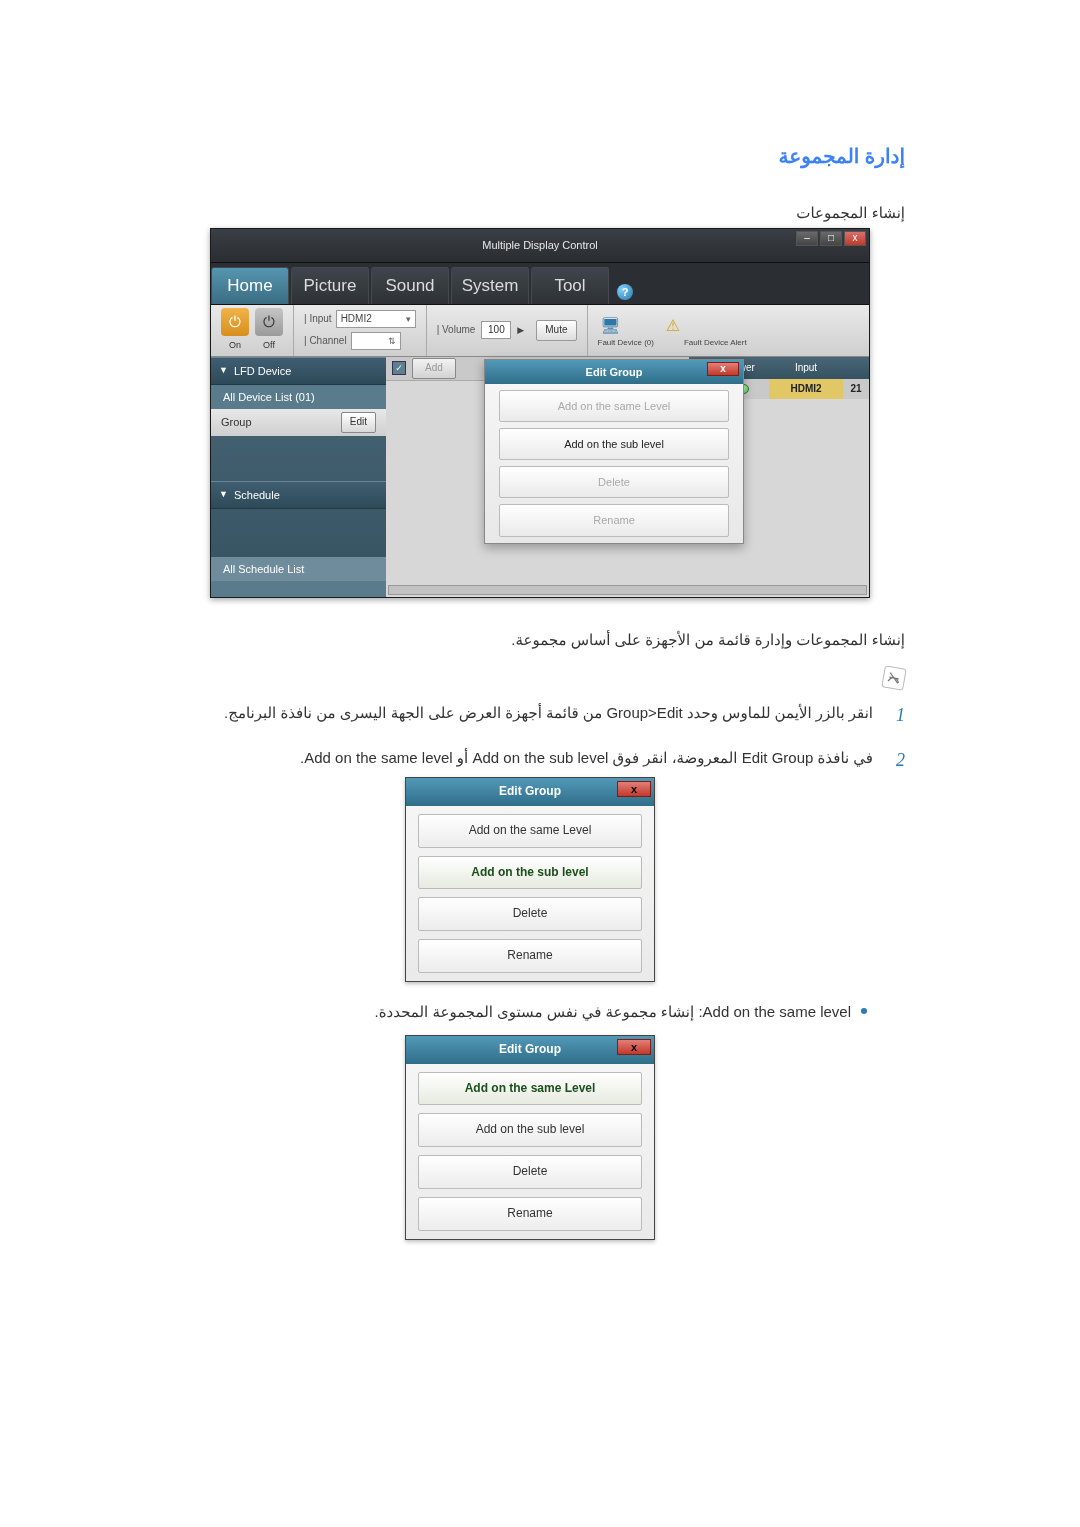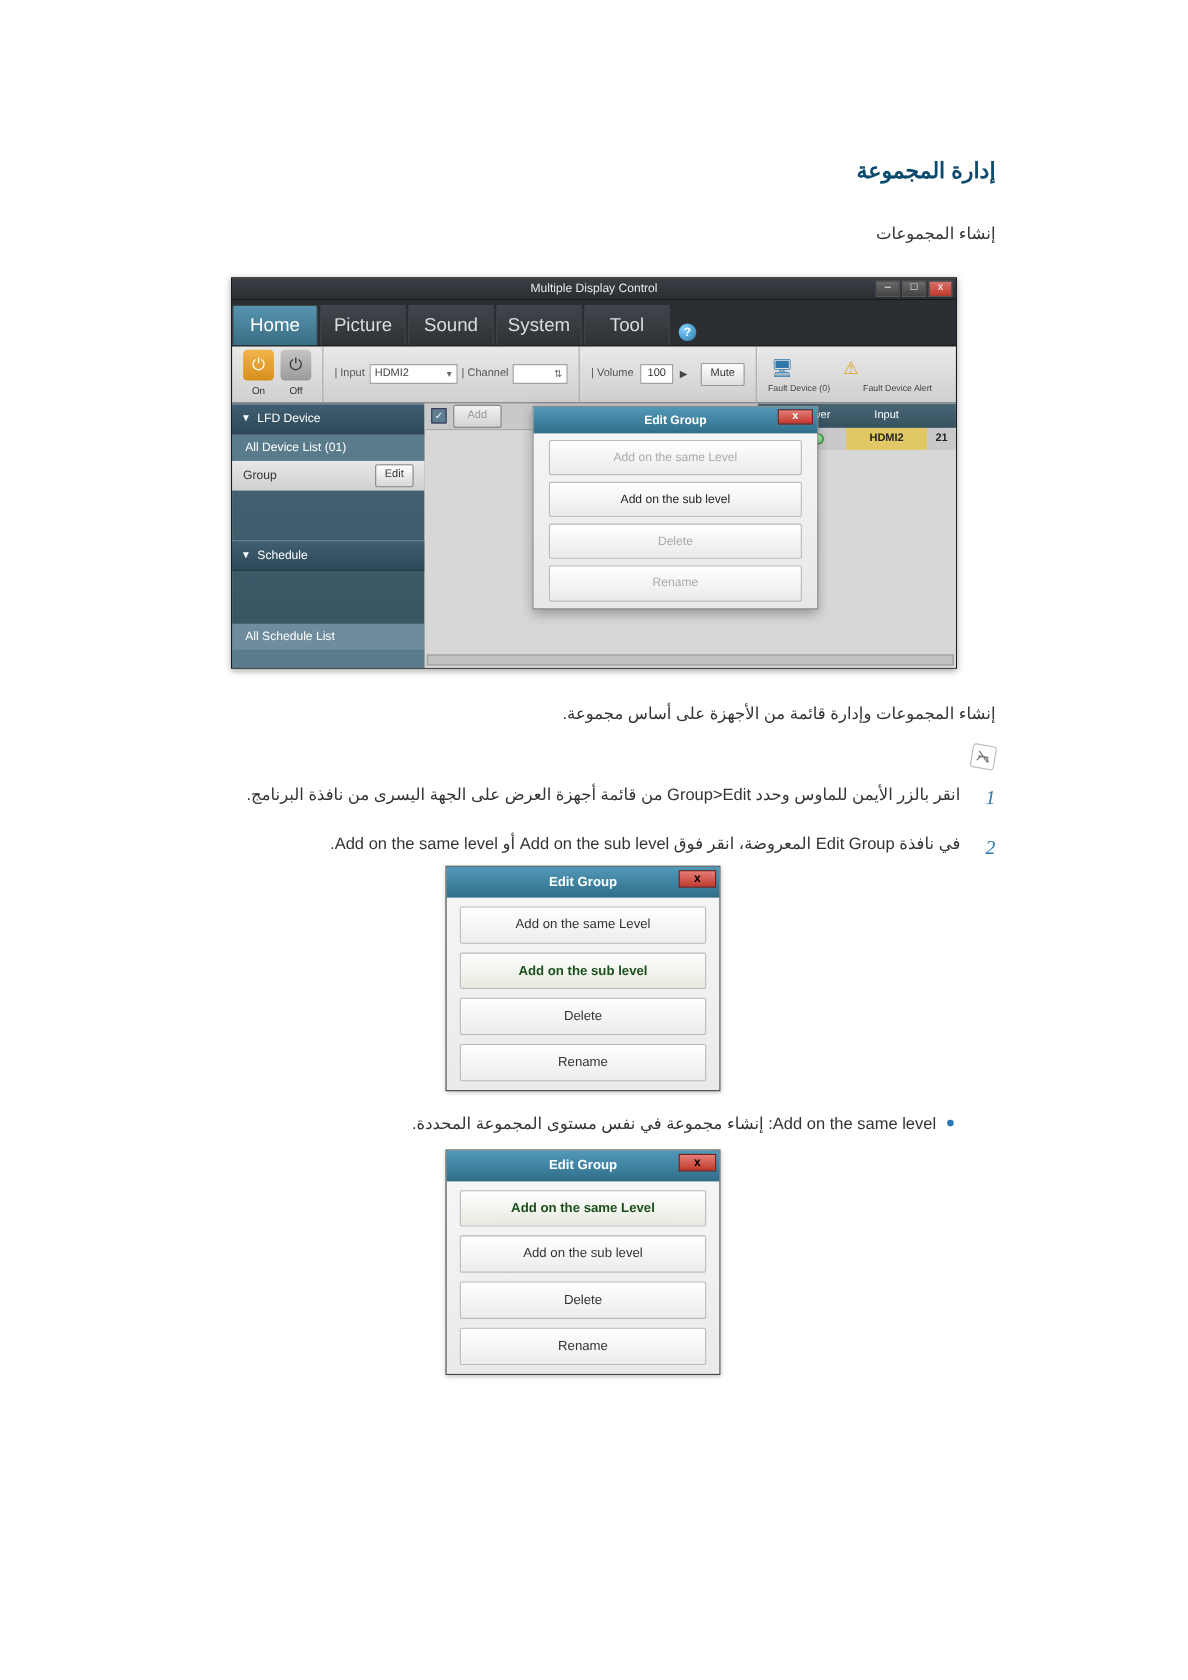--- a/index.html
+++ b/index.html
@@ -9,48 +9,48 @@
     width: 1080px;
     height: 1527px;
     padding: 140px 175px 40px 175px;
     direction: rtl;
     color: #333;
     font-size: 15px;
     line-height: 1.65;
   }
 
   h2.group-mgmt {
-    color: #0c4a6e;
+    color: #3b82f6;
     font-size: 20px;
     font-weight: bold;
     margin-bottom: 28px;
   }
 
   .sub-heading {
     color: #333;
     font-size: 15px;
-    margin-bottom: 26px;
+    margin-bottom: 2px;
   }
 
   
   .mdc-window {
     direction: ltr;
     width: 660px;
     margin: 0 auto 30px auto;
     border: 1px solid #1a1a1a;
     background: linear-gradient(#2f3439, #232629);
     box-shadow: 0 2px 6px rgba(0,0,0,.35);
     font-family: Tahoma, Arial, sans-serif;
     font-size: 11px;
     color: #ddd;
     position: relative;
   }
   .mdc-titlebar {
     background: linear-gradient(#3a3f45, #2a2d31);
-    height: 20px;
+    height: 34px;
     display: flex;
     justify-content: space-between;
     align-items: center;
     padding: 0 4px;
     border-bottom: 1px solid #111;
   }
   .mdc-titlebar .title {
     color: #e8e8e8;
     font-size: 11px;
     width: 100%;
@@ -400,21 +400,21 @@
       <div>
         <div class="power-btn power-on">⏻</div>
         <span class="pwr-label">On</span>
       </div>
       <div>
         <div class="power-btn power-off">⏻</div>
         <span class="pwr-label">Off</span>
       </div>
     </div>
     <div class="tb-group">
-      <div style="display:flex;flex-direction:row;gap:4px;">
+      <div style="display:flex;flex-direction:column;gap:4px;">
         <div style="display:flex;align-items:center;gap:4px;">
           <span class="tb-label">| Input</span>
           <div class="tb-select">
             <span>HDMI2</span>
             <span class="caret">▾</span>
           </div>
         </div>
         <div style="display:flex;align-items:center;gap:4px;">
           <span class="tb-label">| Channel</span>
           <div class="tb-select" style="width:50px;">

